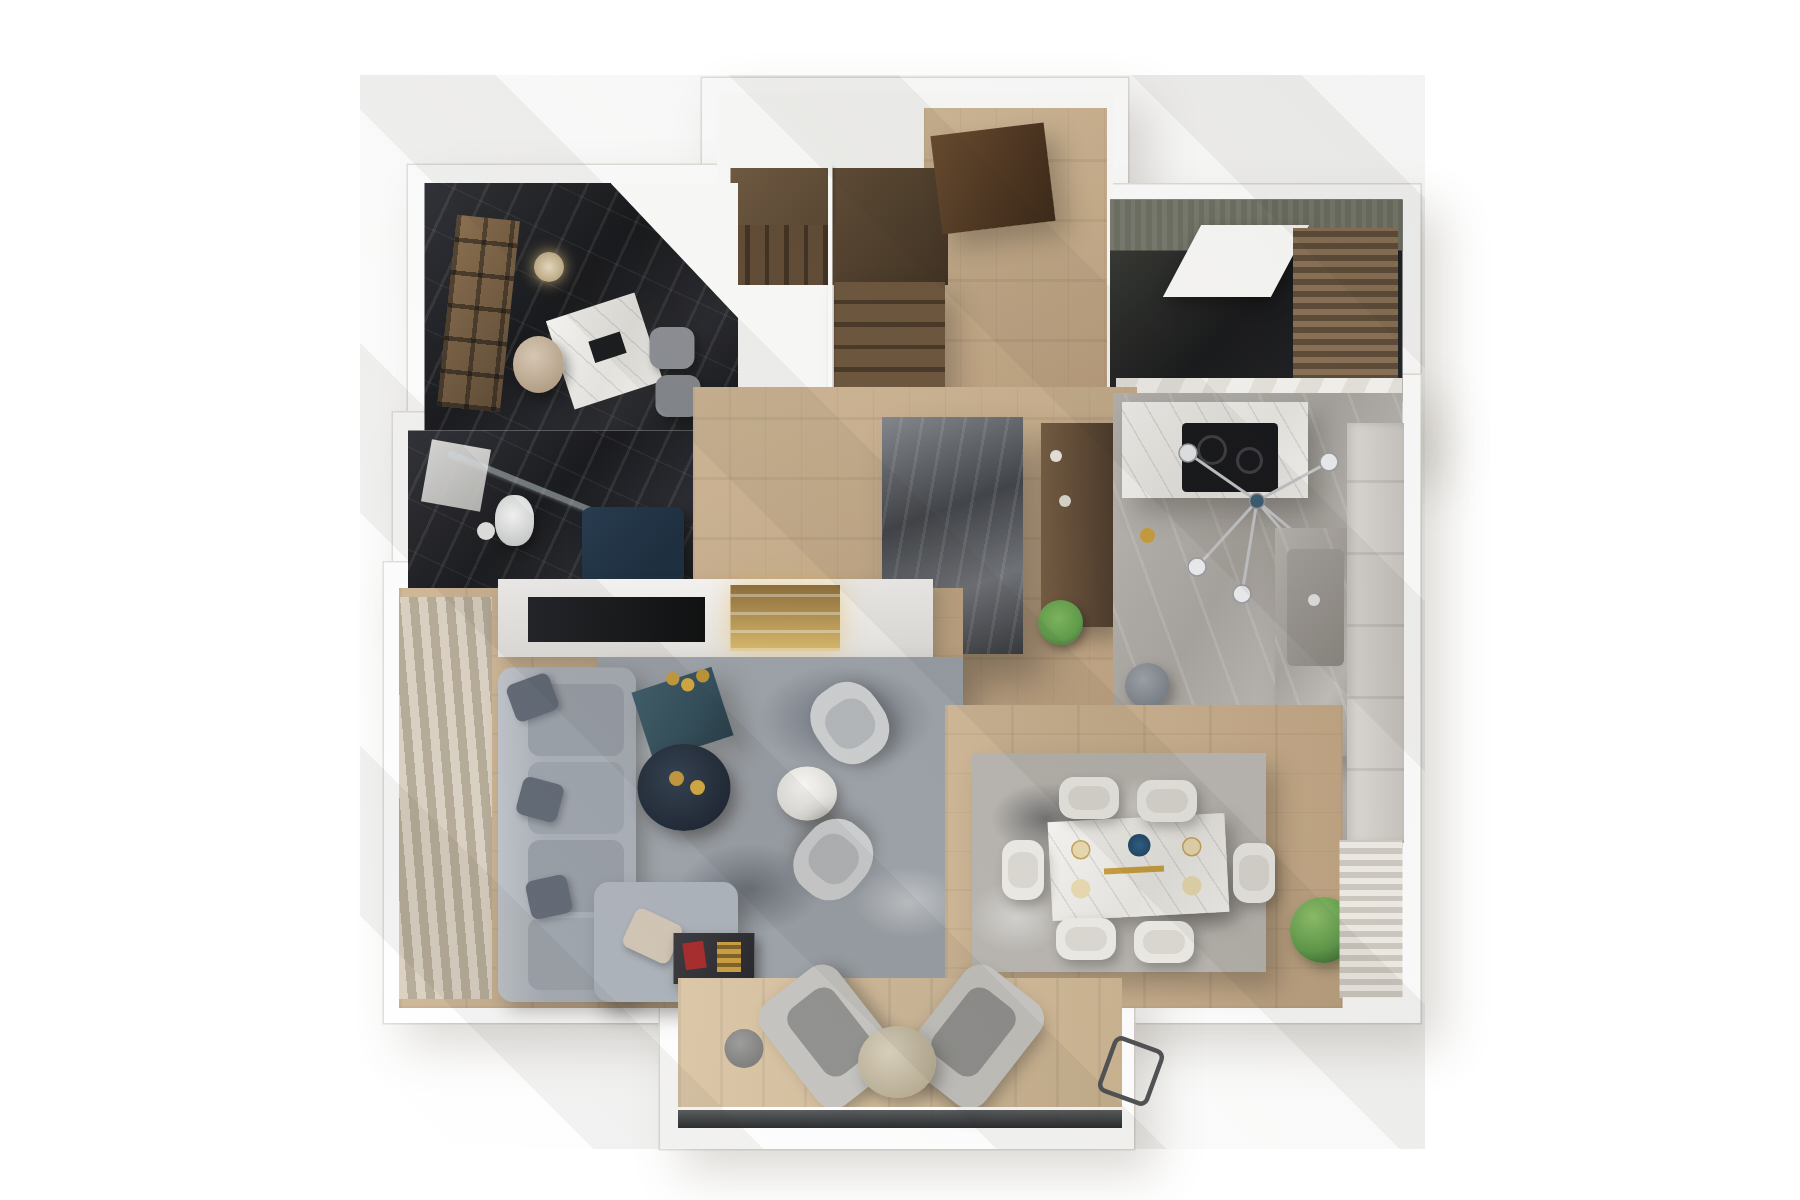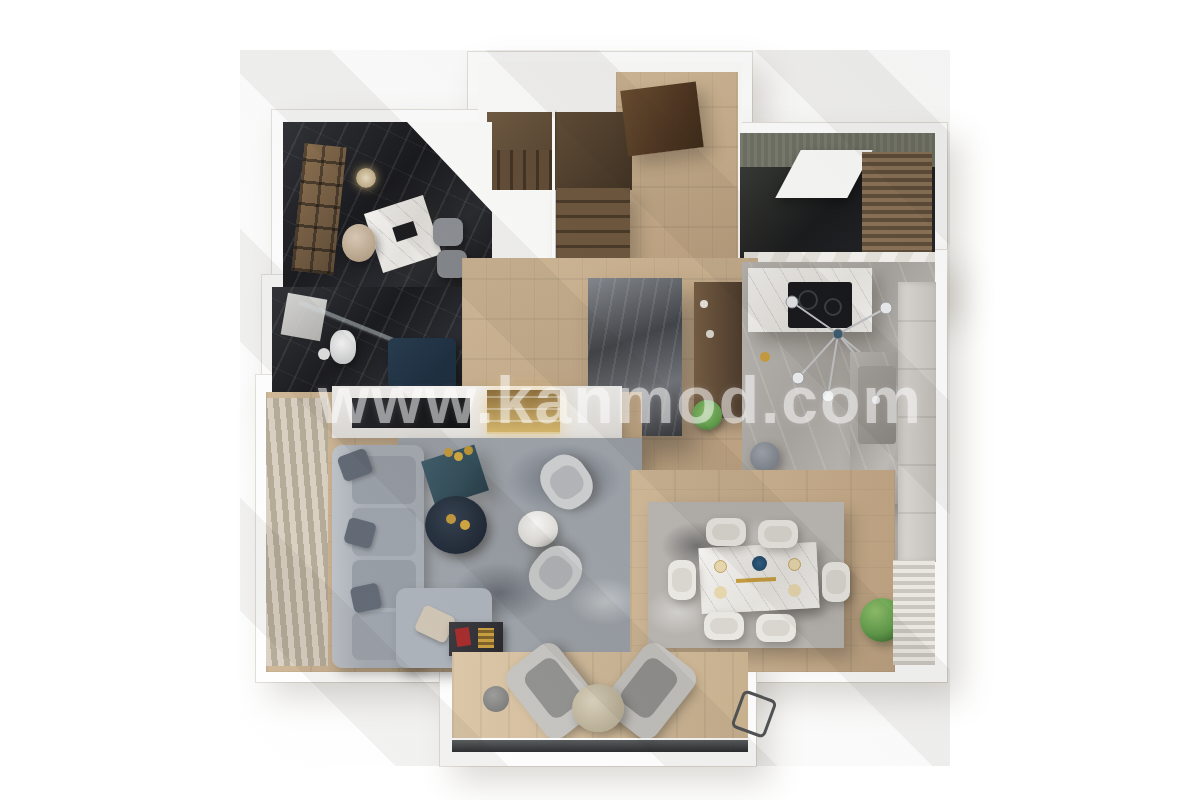--- a/index.html
+++ b/index.html
@@ -234,15 +234,14 @@
   <div class="a" style="left:520px;top:648px;width:64px;height:86px;transform:rotate(-38deg);background:#c4c3bf;border-radius:14px;box-shadow:4px 5px 10px rgba(40,35,30,.35);"></div>
   <div class="a" style="left:534px;top:660px;width:38px;height:56px;transform:rotate(-38deg);background:#8e8e8c;border-radius:10px;"></div>
   <div class="a" style="left:618px;top:648px;width:64px;height:86px;transform:rotate(38deg);background:#c4c3bf;border-radius:14px;box-shadow:4px 5px 10px rgba(40,35,30,.35);"></div>
   <div class="a" style="left:630px;top:660px;width:38px;height:56px;transform:rotate(38deg);background:#8e8e8c;border-radius:10px;"></div>
   <div class="a round" style="left:572px;top:684px;width:52px;height:48px;background:radial-gradient(circle at 40% 35%,#d8cfba,#b3a88e 80%);box-shadow:4px 5px 10px rgba(40,35,30,.35);"></div>
   <div class="a round" style="left:483px;top:686px;width:26px;height:26px;background:radial-gradient(circle at 40% 35%,#9a9a98,#6e6e6c);"></div>
   <div class="a" style="left:736px;top:694px;width:30px;height:34px;border:3px solid #4a4c4e;border-radius:6px;background:transparent;transform:rotate(20deg);"></div>
   <div class="a" style="left:452px;top:738px;width:296px;height:12px;background:linear-gradient(180deg,rgba(70,76,82,.9),rgba(25,28,32,.95));border-top:2px solid #ffffff;"></div>
 
   <div class="a lightplay" style="left:240px;top:50px;width:710px;height:716px;"></div>
-  <div class="a watermark" style="left:318px;top:362px;">www.kanmod.com</div>
 
 </div>
 
 </body></html>

